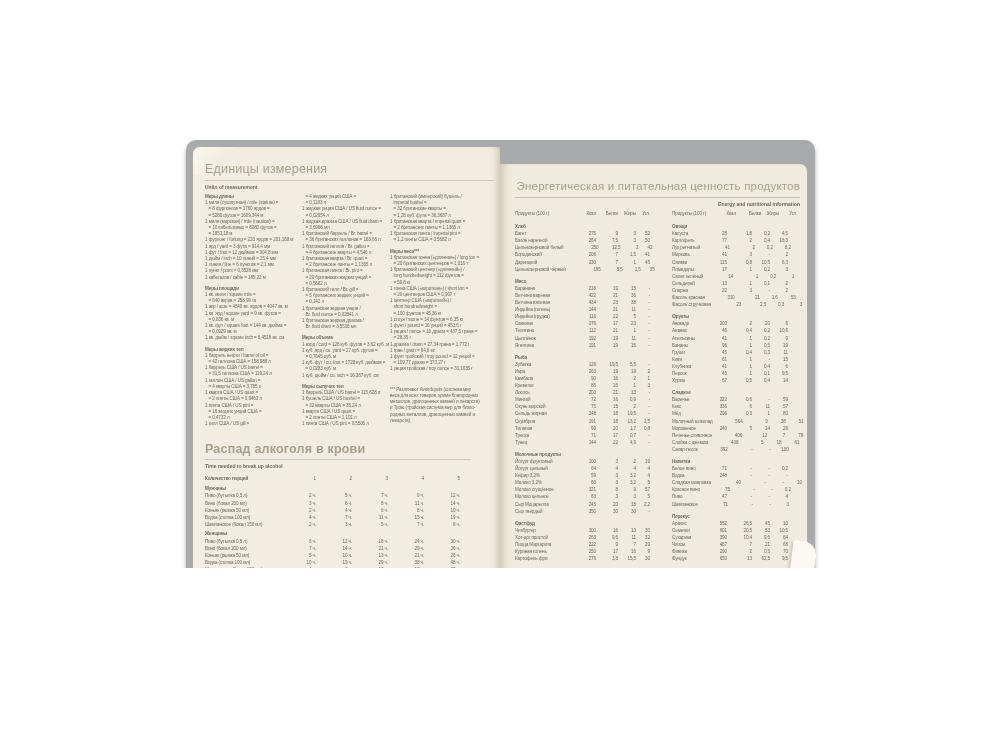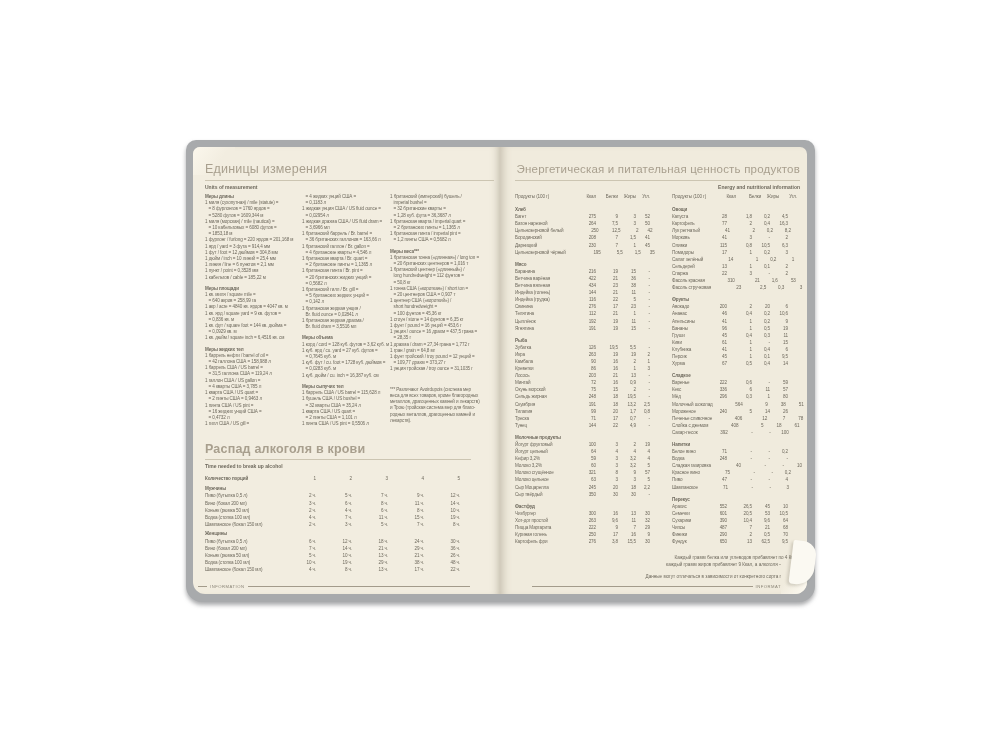--- a/index.html
+++ b/index.html
@@ -1,25 +1,25 @@
 <!DOCTYPE html>
 <html><head>
 <meta charset="utf-8">
 <style>
   html,body{margin:0;padding:0;background:#ffffff;}
-  .root{position:relative;width:1000px;height:750px;background:#ffffff;overflow:hidden;
+  .root{position:relative;width:1000px;height:568px;background:#ffffff;overflow:hidden;
         font-family:"Liberation Sans","DejaVu Sans",sans-serif;}
   .cover{position:absolute;left:186px;top:140px;width:629px;height:462px;background:#a8aaac;
          border-radius:10px 10px 16px 16px;box-shadow:0 3px 4px rgba(140,142,144,.75);}
   .pages{position:absolute;left:193px;top:147px;width:614px;height:447px;display:flex;}
   .page{position:relative;width:307px;height:447px;}
   .page-left{background:#f2ede0;border-radius:7px 0 0 12px;
              box-shadow:inset -7px 0 9px -6px rgba(96,86,64,.38);}
   .page-right{background:#f0ebdd;border-radius:0 7px 12px 0;
-              box-shadow:inset 8px 0 10px -6px rgba(96,86,64,.33);}
+              box-shadow:inset 8px 0 10px -6px rgba(96,86,64,.33);margin-top:17px;}
   .curl-tl{position:absolute;left:0;top:0;width:42px;height:28px;
            background:linear-gradient(125deg,#faf6eb 6%,#f2ede0 60%);border-top-left-radius:7px;}
   .curl-br{position:absolute;right:0;bottom:0;width:26px;height:34px;
            background:linear-gradient(305deg,#fbf8ef 10%,#f0ebdd 62%);border-bottom-right-radius:12px;}
   .corner-curl{position:absolute;left:791px;top:541px;width:24px;height:44px;background:#fbf9f2;
                border-radius:2px 14px 18px 4px;transform:rotate(7deg);
                box-shadow:-2px 2px 3px rgba(60,55,40,.18);}
   .h-title{position:absolute;top:16px;font-size:12.5px;line-height:13px;font-weight:400;
            color:#a89f8e;letter-spacing:.2px;white-space:pre;}
   .h-rule{position:absolute;height:0;border-top:1px solid #ccc5b2;}

